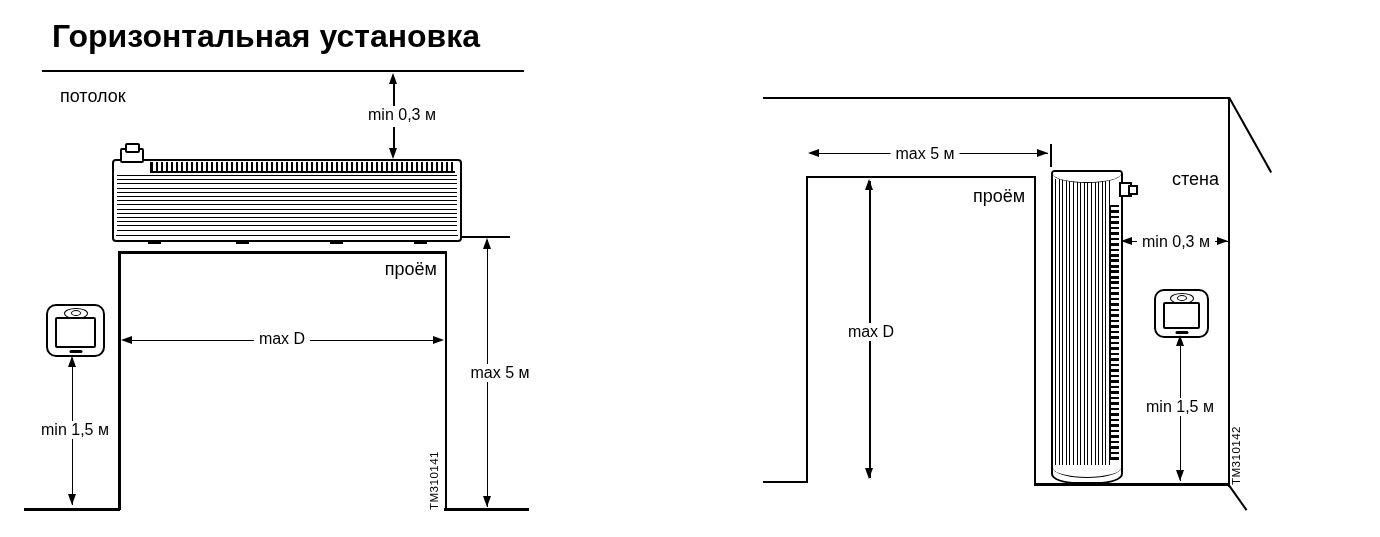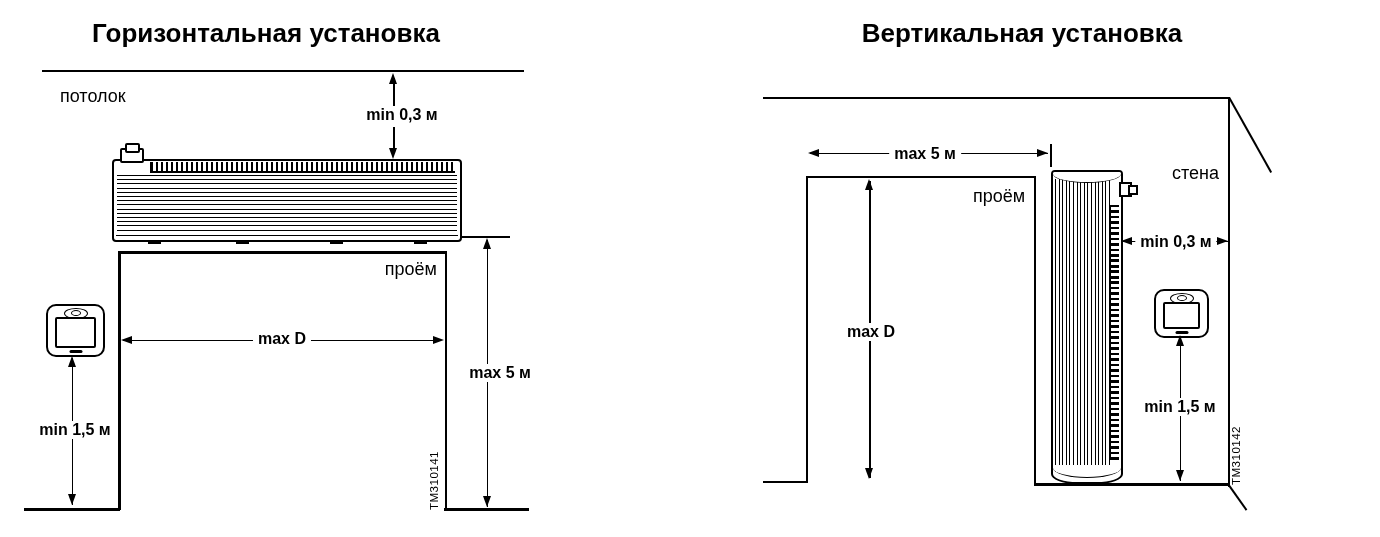--- a/index.html
+++ b/index.html
@@ -1,22 +1,22 @@
 <!DOCTYPE html>
 <html><head>
 <meta charset="utf-8">
 <style>
   html,body{margin:0;padding:0;background:#fff;}
   body{font-family:"Liberation Sans", sans-serif; color:#000;}
   .canvas{position:relative;width:1380px;height:537px;background:#fff;overflow:hidden;}
   .sec{position:absolute;inset:0;}
   .hline,.vline,.dline{position:absolute;background:#000;}
-  .title{position:absolute;font-size:26px;font-weight:bold;white-space:nowrap;transform:translateX(-50%);}
+  .title{position:absolute;font-size:32px;font-weight:bold;white-space:nowrap;transform:translateX(-50%);}
   .lbl{position:absolute;font-size:18px;white-space:nowrap;}
-  .dim{position:absolute;font-size:16px;font-weight:bold;white-space:nowrap;background:#fff;padding:0 5px;transform:translateX(-50%);z-index:5;}
+  .dim{position:absolute;font-size:16px;font-weight:normal;white-space:nowrap;background:#fff;padding:0 5px;transform:translateX(-50%);z-index:5;}
   .ah{position:absolute;width:0;height:0;z-index:4;}
   .ah.up{border-left:4.5px solid transparent;border-right:4.5px solid transparent;border-bottom:11px solid #000;}
   .ah.down{border-left:4.5px solid transparent;border-right:4.5px solid transparent;border-top:11px solid #000;}
   .ah.left{border-top:4.5px solid transparent;border-bottom:4.5px solid transparent;border-right:11px solid #000;}
   .ah.right{border-top:4.5px solid transparent;border-bottom:4.5px solid transparent;border-left:11px solid #000;}
   .figid{position:absolute;font-size:11.5px;writing-mode:vertical-rl;transform:rotate(180deg);letter-spacing:.5px;white-space:nowrap;}
   
   .unit-h{position:absolute;left:112px;top:159px;width:346px;height:79px;border:2px solid #000;border-radius:4px;background:#fff;z-index:2;}
   .unit-h .grille{position:absolute;left:36px;right:5px;top:1px;height:9px;border-bottom:2px solid #000;border-left:1.5px solid #000;background:repeating-linear-gradient(90deg,#000 0 2px,transparent 2px 5px);}
   .unit-h .louvers{position:absolute;left:3px;right:3px;top:14px;bottom:8px;background:repeating-linear-gradient(180deg,#000 0 1px,transparent 1px 4.2px);}
@@ -94,28 +94,27 @@
     </div>
     <div class="vline" style="left:71.5px;top:358px;width:1.5px;height:147px;"></div>
     <div class="ah up" style="left:67.75px;top:356px;"></div>
     <div class="ah down" style="left:67.75px;top:494px;"></div>
     <div class="dim" style="left:75px;top:421px;">min 1,5 м</div>
 
     <div class="figid" style="left:428px;top:454px;height:56px;">TM310141</div>
   </div>
 
   <div class="sec">
-    <div class="title" style="left:1022px;top:18px;">Вертикальная установка</div>
 
     <div class="hline" style="left:763px;top:96.5px;width:467px;height:2px;"></div>
     <div class="dline" style="left:1230px;top:97px;width:86px;height:1.5px;transform:rotate(60.7deg);transform-origin:0 0;"></div>
     <div class="vline" style="left:1228px;top:96.5px;width:2px;height:390px;"></div>
     <div class="dline" style="left:1229.5px;top:485px;width:30px;height:2px;transform:rotate(54.7deg);transform-origin:0 0;"></div>
     <div class="hline" style="left:1034px;top:483px;width:196px;height:2.5px;"></div>
-    <div class="lbl" style="left:1172px;top:163px;">стена</div>
+    <div class="lbl" style="left:1172px;top:169px;">стена</div>
 
     <div class="hline" style="left:763px;top:481px;width:45px;height:2px;"></div>
     <div class="vline" style="left:806px;top:176px;width:2px;height:307px;"></div>
     <div class="hline" style="left:806px;top:176px;width:230px;height:2px;"></div>
     <div class="vline" style="left:1034px;top:176px;width:2px;height:307px;"></div>
     <div class="lbl" style="left:973px;top:186px;">проём</div>
 
     <div class="hline" style="left:810px;top:152.5px;width:238px;height:1.5px;"></div>
     <div class="ah left" style="left:808px;top:148.75px;"></div>
     <div class="ah right" style="left:1037px;top:148.75px;"></div>

